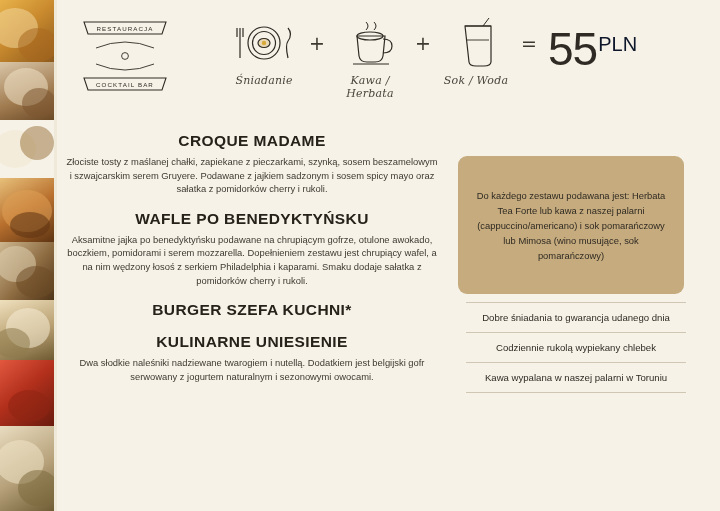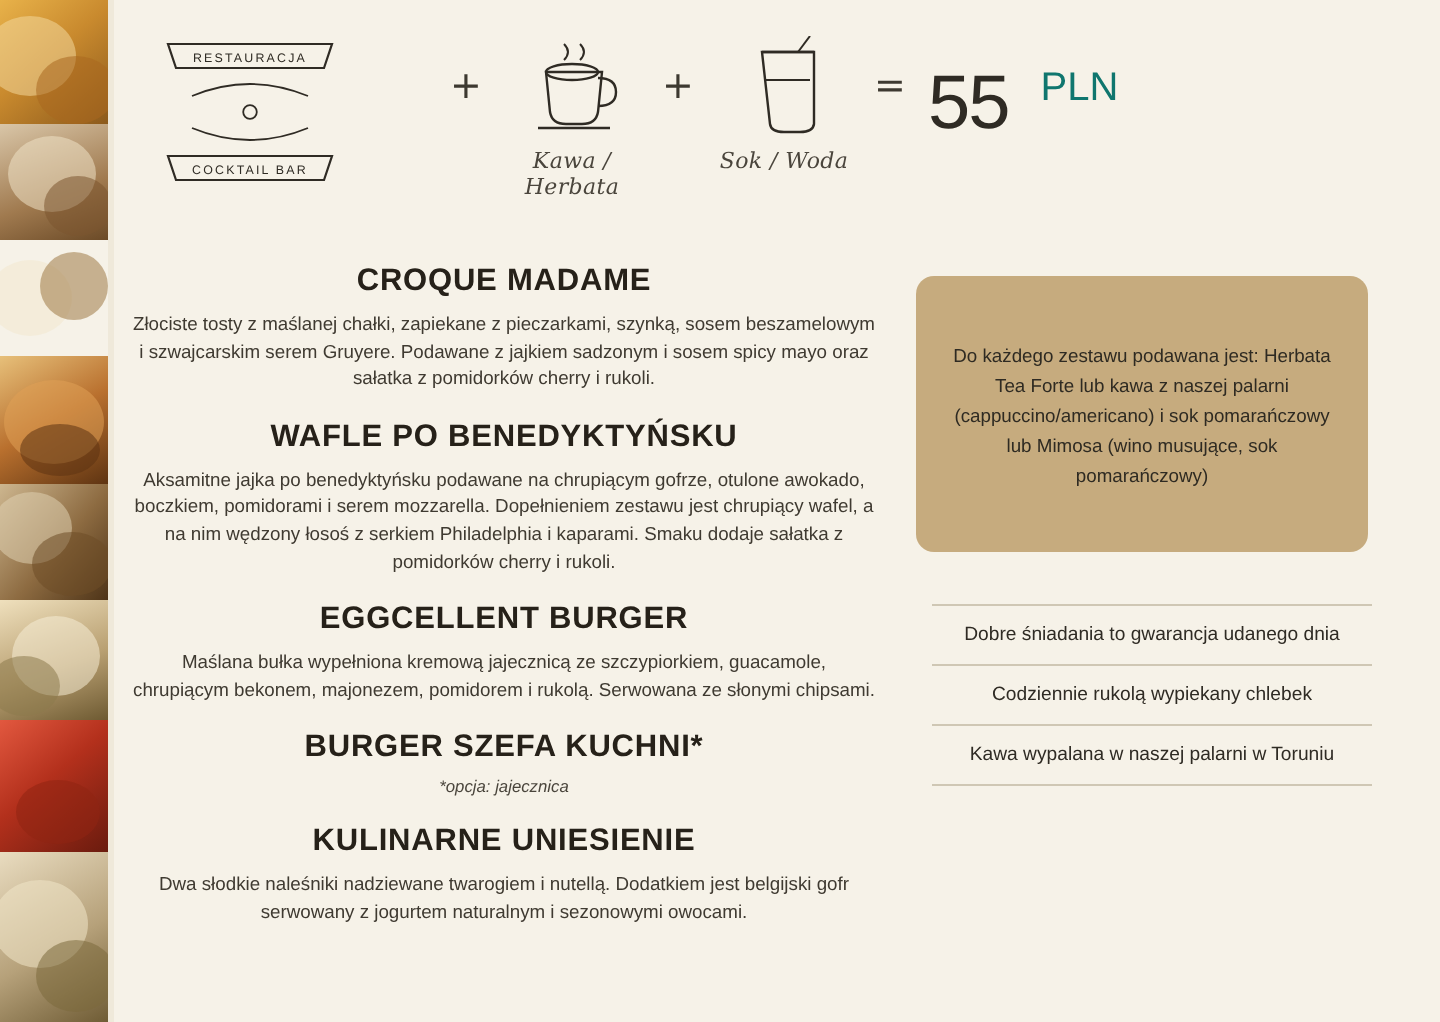--- a/index.html
+++ b/index.html
@@ -96,32 +96,32 @@
     width: 22px;
     text-align: center;
   }
   .price {
     margin-left: 8px;
     line-height: 56px;
     white-space: nowrap;
   }
   .price .num {
     font-family: "Liberation Sans", sans-serif;
-    font-size: 38px;
+    font-size: 46px;
     font-weight: 300;
     color: #2f2b24;
     letter-spacing: -1px;
   }
   .price .cur {
     font-family: "Liberation Sans", sans-serif;
     font-size: 20px;
     font-weight: 300;
-    color: #0f766e;
+    color: #0f172a;
     vertical-align: 14px;
-    margin-left: 16px;
+    margin-left: 1px;
   }
 
   
   .menu {
     position: absolute;
     left: 66px;
     top: 132px;
     width: 372px;
     text-align: center;
   }
@@ -143,21 +143,21 @@
   .menu-note {
     font-size: 8.4px;
     font-style: italic;
     color: #4a453c;
   }
 
   
   .panel {
     position: absolute;
     left: 458px;
-    top: 138px;
+    top: 156px;
     width: 226px;
     height: 138px;
     background: #c6ab7e;
     border-radius: 9px;
     display: flex;
     align-items: center;
     justify-content: center;
     text-align: center;
   }
   .panel-text {
@@ -262,20 +262,35 @@
       <path d="M20 30 q29 -12 58 0" fill="none" stroke="#2f2b24" stroke-width="0.9"></path>
       <path d="M20 46 q29 12 58 0" fill="none" stroke="#2f2b24" stroke-width="0.9"></path>
       <circle cx="49" cy="38" r="3.4" fill="none" stroke="#2f2b24" stroke-width="0.9"></circle>
       <text x="49" y="13" text-anchor="middle" font-family="Liberation Sans, sans-serif" font-size="6.2" letter-spacing="1.1" fill="#2f2b24">RESTAURACJA</text>
       <text x="49" y="69" text-anchor="middle" font-family="Liberation Sans, sans-serif" font-size="6.2" letter-spacing="1.1" fill="#2f2b24">COCKTAIL BAR</text>
     </svg>
   </div>
 
   <div class="equation">
 
+    <div class="eq-item">
+      <div class="eq-icon">
+        <svg width="74" height="50" viewBox="0 0 74 50">
+          <g stroke="#2f2b24" fill="none" stroke-width="1.2">
+            <circle cx="37" cy="25" r="16"></circle>
+            <circle cx="37" cy="25" r="11.5"></circle>
+            <ellipse cx="37" cy="25" rx="6" ry="4.5" fill="#e9d9b4" stroke="#2f2b24"></ellipse>
+            <circle cx="37" cy="25" r="2.2" fill="#d9a93a" stroke="none"></circle>
+            <path d="M13 10 L13 26 M10 10 L10 19 M16 10 L16 19 M13 26 L13 40"></path>
+            <path d="M61 10 q5 6 0 13 q-3 4 0 17"></path>
+          </g>
+        </svg>
+      </div>
+      <div class="eq-label">Śniadanie</div>
+    </div>
 
     <div class="eq-op">+</div>
 
     <div class="eq-item">
       <div class="eq-icon">
         <svg width="74" height="50" viewBox="0 0 74 50">
           <g stroke="#2f2b24" fill="none" stroke-width="1.2">
             <path d="M24 18 L26 38 q1 6 8 6 h8 q7 0 8 -6 l2 -20 z"></path>
             <path d="M50 21 q9 0 9 7 q0 7 -9 7"></path>
             <ellipse cx="37" cy="18" rx="13" ry="4"></ellipse>
@@ -315,28 +330,23 @@
     <div class="menu-item">
       <div class="menu-title">CROQUE MADAME</div>
       <div class="menu-desc">Złociste tosty z maślanej chałki, zapiekane z pieczarkami, szynką, sosem beszamelowym i szwajcarskim serem Gruyere. Podawane z jajkiem sadzonym i sosem spicy mayo oraz sałatka z pomidorków cherry i rukoli.</div>
     </div>
 
     <div class="menu-item">
       <div class="menu-title">WAFLE PO BENEDYKTYŃSKU</div>
       <div class="menu-desc">Aksamitne jajka po benedyktyńsku podawane na chrupiącym gofrze, otulone awokado, boczkiem, pomidorami i serem mozzarella. Dopełnieniem zestawu jest chrupiący wafel, a na nim wędzony łosoś z serkiem Philadelphia i kaparami. Smaku dodaje sałatka z pomidorków cherry i rukoli.</div>
     </div>
 
-    <div class="menu-item">
-      <div class="menu-title">EGGCELLENT BURGER</div>
-      <div class="menu-desc">Maślana bułka wypełniona kremową jajecznicą ze szczypiorkiem, guacamole, chrupiącym bekonem, majonezem, pomidorem i rukolą. Serwowana ze słonymi chipsami.</div>
-    </div>
 
     <div class="menu-item">
       <div class="menu-title">BURGER SZEFA KUCHNI*</div>
-      <div class="menu-note">*opcja: jajecznica</div>
     </div>
 
     <div class="menu-item">
       <div class="menu-title">KULINARNE UNIESIENIE</div>
       <div class="menu-desc">Dwa słodkie naleśniki nadziewane twarogiem i nutellą. Dodatkiem jest belgijski gofr serwowany z jogurtem naturalnym i sezonowymi owocami.</div>
     </div>
   </div>
 
   <div class="panel">
     <div class="panel-text">Do każdego zestawu podawana jest: Herbata Tea Forte lub kawa z naszej palarni (cappuccino/americano) i sok pomarańczowy lub Mimosa (wino musujące, sok pomarańczowy)</div>

